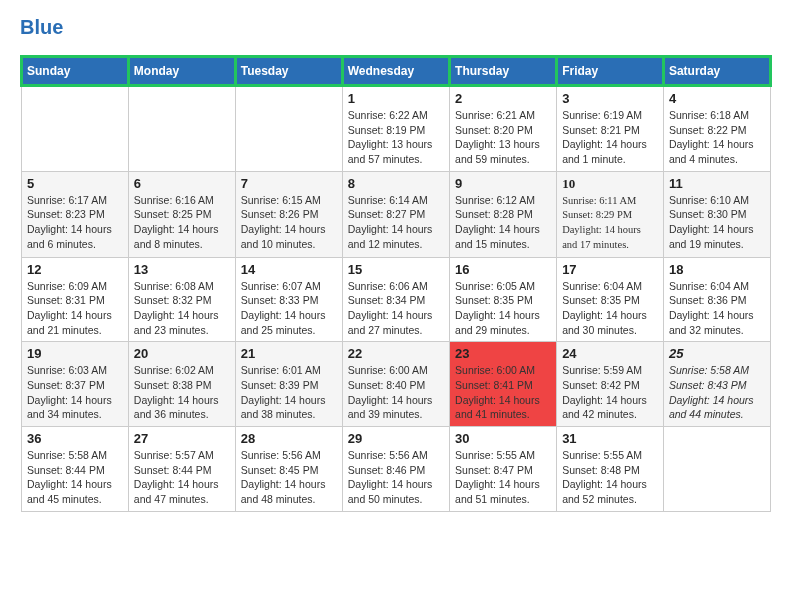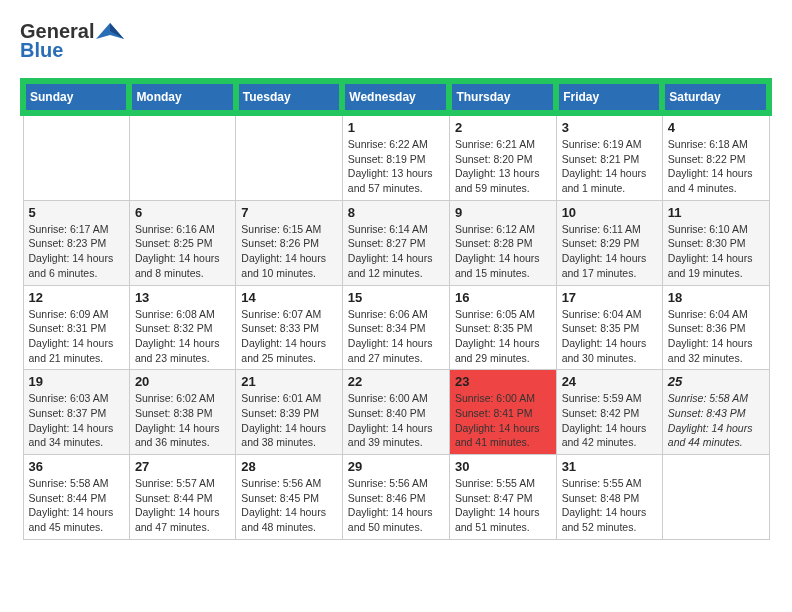--- a/index.html
+++ b/index.html
@@ -43,21 +43,21 @@
       border-collapse: collapse;
       font-size: 11px;
     }
     .calendar th {
       background: #2a6eb5;
       color: #fff;
       padding: 6px 4px;
       text-align: left;
       font-size: 12px;
       font-weight: bold;
-      border: 6px solid #22c55e;
+      border: 3px solid #22c55e;
     }
     .calendar td {
       vertical-align: top;
       padding: 4px 5px;
       border: 1px solid #ccc;
       width: 108px;
       min-height: 80px;
       background: #fff;
     }
     .calendar tr:nth-child(even) td {
@@ -77,27 +77,20 @@
     }
     .empty-cell {
       background: #fff !important;
     }
   </style>
 </head>
 <body>
 
 <div class="header">
   <div class="logo">
-    <div class="logo-row">
-      <span style="font-size:20px;font-weight:bold;color:#333;">General</span>
-      <svg width="28" height="22" viewBox="0 0 28 22">
-        <polygon points="14,2 28,18 14,14 0,18" fill="#2a6eb5"></polygon>
-        <polygon points="14,2 28,18 14,10" fill="#1a4a8a"></polygon>
-      </svg>
-    </div>
     <span style="font-size:20px;font-weight:bold;color:#2a6eb5;margin-top:-4px;">Blue</span>
   </div>
   <div class="title-block">
     <div class="month-year"></div>
     <div class="location"></div>
   </div>
 </div>
 
 <table class="calendar">
   <thead>
@@ -147,21 +140,21 @@
           <div class="day-info">Sunrise: 6:15 AM<br>Sunset: 8:26 PM<br>Daylight: 14 hours<br>and 10 minutes.</div>
         </td>
         <td style="background: rgb(245, 245, 245);">
           <span class="day-num">8</span>
           <div class="day-info">Sunrise: 6:14 AM<br>Sunset: 8:27 PM<br>Daylight: 14 hours<br>and 12 minutes.</div>
         </td>
         <td style="background: rgb(245, 245, 245);">
           <span class="day-num">9</span>
           <div class="day-info">Sunrise: 6:12 AM<br>Sunset: 8:28 PM<br>Daylight: 14 hours<br>and 15 minutes.</div>
         </td>
-        <td style="background: rgb(245, 245, 245);">
+        <td style="background: rgb(245, 245, 245); font-family: Liberation Serif, serif;">
           <span class="day-num">10</span>
           <div class="day-info">Sunrise: 6:11 AM<br>Sunset: 8:29 PM<br>Daylight: 14 hours<br>and 17 minutes.</div>
         </td>
         <td style="background: rgb(245, 245, 245); margin-left: 38px;">
           <span class="day-num">11</span>
           <div class="day-info">Sunrise: 6:10 AM<br>Sunset: 8:30 PM<br>Daylight: 14 hours<br>and 19 minutes.</div>
         </td>
       </tr>
       <tr>
         <td>

